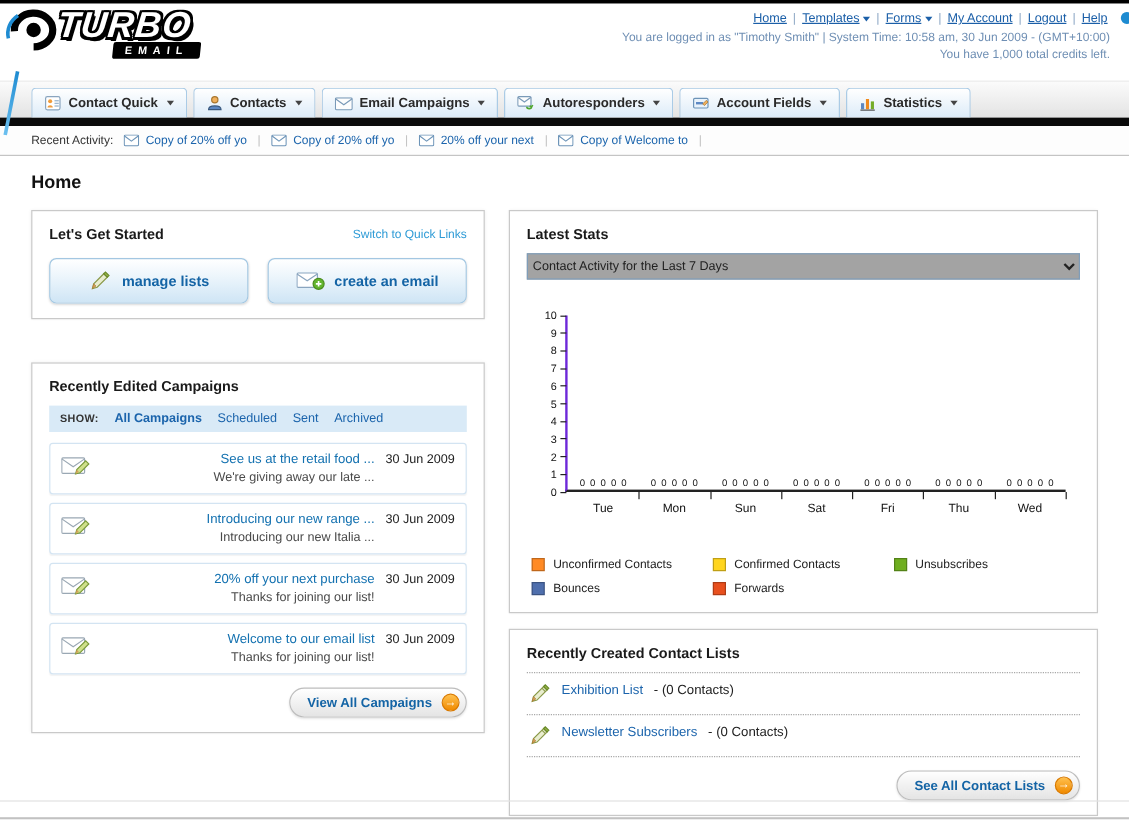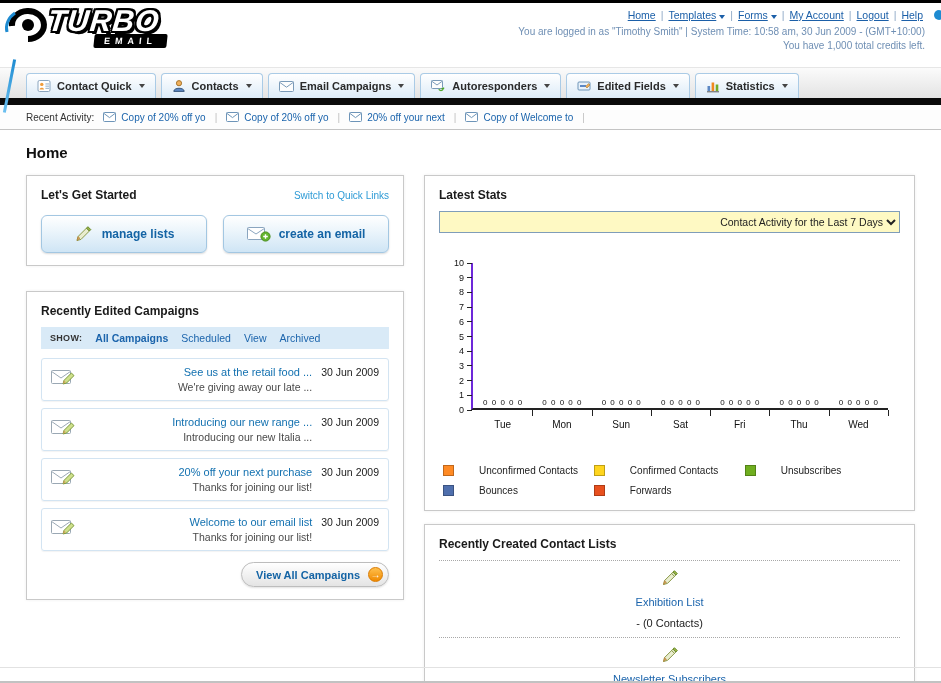--- a/index.html
+++ b/index.html
@@ -50,57 +50,57 @@
   .col-right{flex:1;}
   .panel{border:1px solid #c9c9c9;background:#fff;padding:12px 14px;box-shadow:0 0 3px rgba(0,0,0,0.07);}
   .panel-title{font-size:12px;font-weight:bold;color:#1a1a1a;}
   
   .gs-head{display:flex;justify-content:space-between;align-items:center;}
   .gs-link{font-size:10px;color:#2e9bd6;cursor:pointer;text-decoration:none;}
   .gs-buttons{display:flex;gap:16px;margin-top:13px;}
   .big-btn{flex:1;display:flex;align-items:center;justify-content:center;gap:8px;padding:9px 8px;border:1px solid #a3c7e2;border-radius:6px;background:linear-gradient(#ffffff,#eaf4fb 45%,#cfe5f5);box-shadow:0 1px 2px rgba(0,0,0,0.15);color:#1464a5;font-weight:bold;font-size:12px;cursor:pointer;font-family:inherit;}
   .big-btn span[data-icon] svg{display:block;}
   
-  .campaigns-panel{margin-top:25px;}
+  .campaigns-panel{margin-top:36px;}
   .filterbar{background:#d9eaf7;padding:5px 9px;display:flex;align-items:center;gap:13px;font-size:10.5px;margin-top:9px;}
   .show-label{font-size:9px;font-weight:bold;color:#333;letter-spacing:0.3px;}
   .filter{color:#1b64ac;text-decoration:none;cursor:pointer;}
   .filter.active{font-weight:bold;}
   .campaign-list{margin-top:9px;}
   .campaign-row{display:flex;align-items:flex-start;gap:9px;border:1px solid #d3e4f2;border-radius:3px;padding:7px 9px;margin-bottom:7px;box-shadow:0 1px 1px rgba(0,0,0,0.05);}
   .c-icon{flex:none;margin-top:1px;}
   .c-icon svg{display:block;}
   .c-text{flex:1;min-width:0;text-align:right;}
   .c-title{color:#1371b0;font-size:11px;text-decoration:none;display:block;cursor:pointer;}
   .c-sub{color:#4a4a4a;font-size:10.5px;margin-top:3px;}
   .c-date{margin-left:auto;font-size:10.5px;color:#222;white-space:nowrap;}
   .panel-footer{display:flex;justify-content:flex-end;margin-top:11px;}
   .pill-btn{display:inline-flex;align-items:center;gap:8px;padding:4px 5px 4px 14px;border:1px solid #bdbdbd;border-radius:13px;background:linear-gradient(#ffffff,#e4e4e4);color:#1464a5;font-weight:bold;font-size:11px;cursor:pointer;box-shadow:0 1px 2px rgba(0,0,0,0.12);font-family:inherit;text-align:right;}
   .arrow-circle{width:15px;height:15px;border-radius:50%;background:linear-gradient(#ffc04e,#f08a00);border:1px solid #d97a00;color:#fff;font-size:10px;line-height:14px;text-align:center;font-weight:bold;display:inline-block;}
   .arrow-circle::after{content:"\2192";}
   
-  .stats-select{width:100%;height:22px;font-size:10.5px;font-family:inherit;color:#222;border:1px solid #7f9db9;background:#fef9c3;margin-top:9px;text-align:right;}
+  .stats-select{width:100%;height:22px;font-size:10.5px;font-family:inherit;color:#222;border:1px solid #7f9db9;background:#a3a3a3;margin-top:9px;}
   .chart-wrap{margin:30px 6px 0 6px;position:relative;height:188px;}
   .chart-yaxis{position:absolute;left:0;top:0;width:26px;height:147px;}
   .ytick{position:absolute;right:7px;font-size:9px;color:#111;line-height:10px;text-align:right;width:18px;}
   .chart-plot{position:absolute;left:26px;right:6px;top:0;height:147px;border-left:2px solid #6d28d9;border-bottom:2px solid #222;}
   .ytickmark{position:absolute;left:-6px;width:5px;height:1px;background:#222;}
   .chart-groups{position:absolute;left:0;right:0;top:0;bottom:0;display:flex;}
   .cgroup{flex:1;position:relative;}
   .zeros{position:absolute;bottom:1px;width:100%;text-align:center;font-size:8px;color:#111;word-spacing:2px;}
   .day{position:absolute;bottom:-22px;width:100%;text-align:center;font-size:10px;color:#111;}
   .xtick{position:absolute;right:-1px;bottom:-8px;width:1px;height:6px;background:#222;}
   .legend{display:flex;flex-wrap:wrap;margin:14px 4px 2px;row-gap:9px;}
-  .legend-item{display:flex;align-items:center;gap:25px;flex:0 0 33.3%;}
+  .legend-item{display:flex;align-items:center;gap:7px;flex:0 0 33.3%;}
   .swatch{width:11px;height:11px;display:inline-block;border:1px solid rgba(0,0,0,0.25);flex:none;}
   .legend-label{font-size:10px;color:#222;}
   
   .contact-panel{margin-top:13px;}
   .dotted{border-bottom:1px dotted #a8a8a8;margin-top:9px;}
-  .cl-row{display:flex;align-items:center;gap:9px;padding:8px 2px;border-bottom:1px dotted #a8a8a8;font-size:11px;flex-direction:column;}
+  .cl-row{display:flex;gap:9px;padding:8px 2px;border-bottom:1px dotted #a8a8a8;font-size:11px;}
   .cl-icon svg{display:block;}
   .cl-name{color:#1b64ac;text-decoration:none;cursor:pointer;}
   .cl-detail{color:#222;}
   .bottom-line{position:absolute;left:0;right:0;bottom:13px;border-top:1px solid #e2e2e2;}
 </style>
 </head>
 <body>
 
 <div class="page">
 
@@ -175,21 +175,21 @@
         <span class="caret"></span>
       </div>
       <div class="tab">
         <span class="tab-icon">
           <svg width="14" height="14" viewBox="0 0 14 14">
             <rect x="1" y="3" width="12" height="8" rx="1" fill="#e8f2fb" stroke="#6d94b8"></rect>
             <rect x="3" y="6" width="6" height="2" fill="#5c88c4"></rect>
             <path d="M10 9l3-3-1.4-1.4L8.6 7.6z" fill="#f0b05c" stroke="#a8762e" stroke-width="0.6"></path>
           </svg>
         </span>
-        <span class="tab-label">Edited Fields</span>
+        <span class="tab-label">Account Fields</span>
         <span class="caret"></span>
       </div>
       <div class="tab">
         <span class="tab-icon">
           <svg width="14" height="14" viewBox="0 0 14 14">
             <rect x="1.5" y="7" width="2.6" height="5" fill="#5c88c4"></rect>
             <rect x="5.6" y="3.5" width="2.6" height="8.5" fill="#f08a1e"></rect>
             <rect x="9.7" y="5.5" width="2.6" height="6.5" fill="#74ac28"></rect>
             <path d="M1 12.8h12" stroke="#555"></path>
           </svg>
@@ -282,21 +282,21 @@
           </div>
         </div>
 
         <div class="panel campaigns-panel">
           <div class="panel-title">Recently Edited Campaigns</div>
           <div class="filterbar">
             <span class="show-label">SHOW:</span>
             <span style="display:inline-flex;gap:13px;">
                 <a class="filter active">All Campaigns</a>
                 <a class="filter">Scheduled</a>
-                <a class="filter">View</a>
+                <a class="filter">Sent</a>
                 <a class="filter">Archived</a>
               </span>
           </div>
           <div class="campaign-list">
               <div class="campaign-row">
                 <span class="c-icon">
                   <svg width="26" height="21" viewBox="0 0 26 21">
                     <rect x="0.5" y="3.5" width="19" height="13" rx="1" fill="#fff" stroke="#9aa8b4"></rect>
                     <path d="M0.5 4.4 L10 11 L19.5 4.4" fill="none" stroke="#9aa8b4"></path>
                     <path d="M12 17l1-3.6 7.4-7.4 2.6 2.6-7.4 7.4z" fill="#cfe08a" stroke="#7a9a3a"></path>

